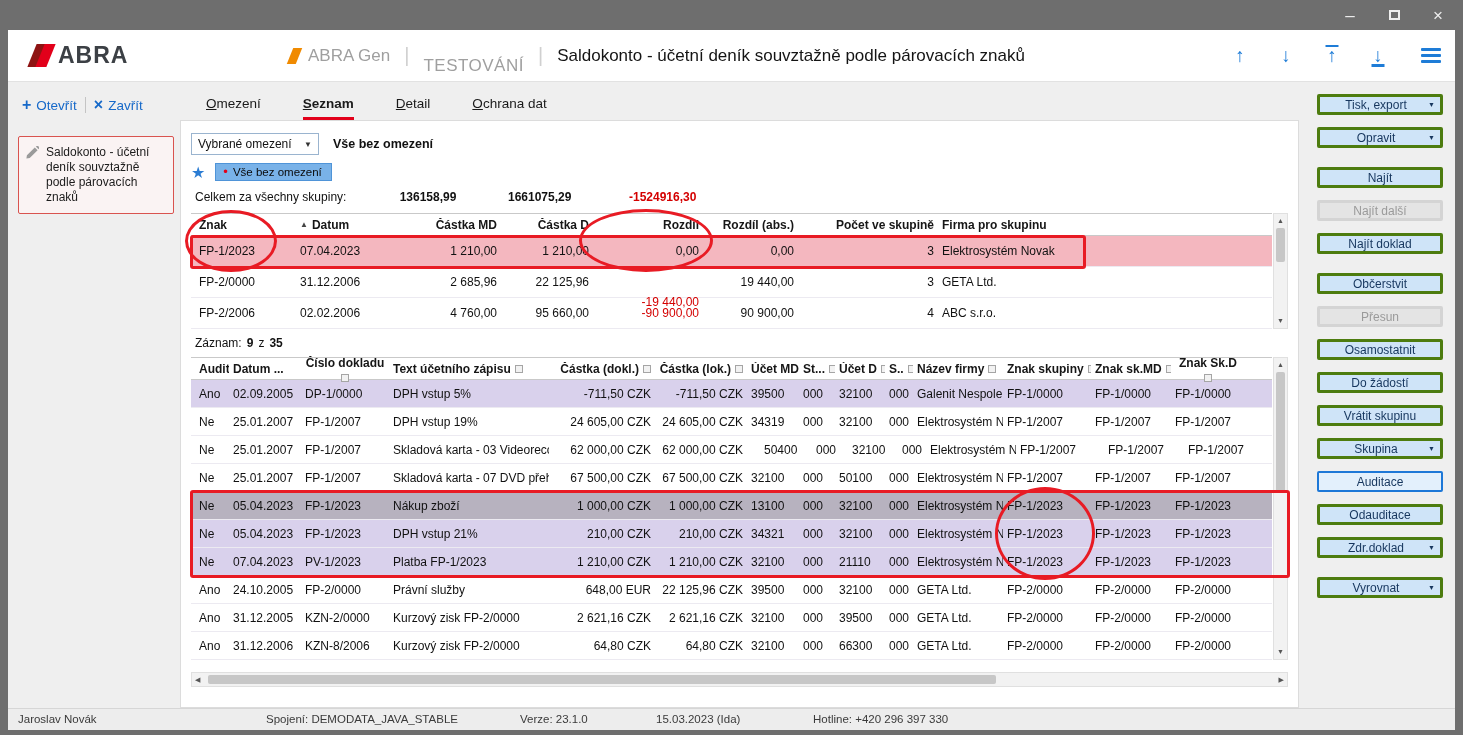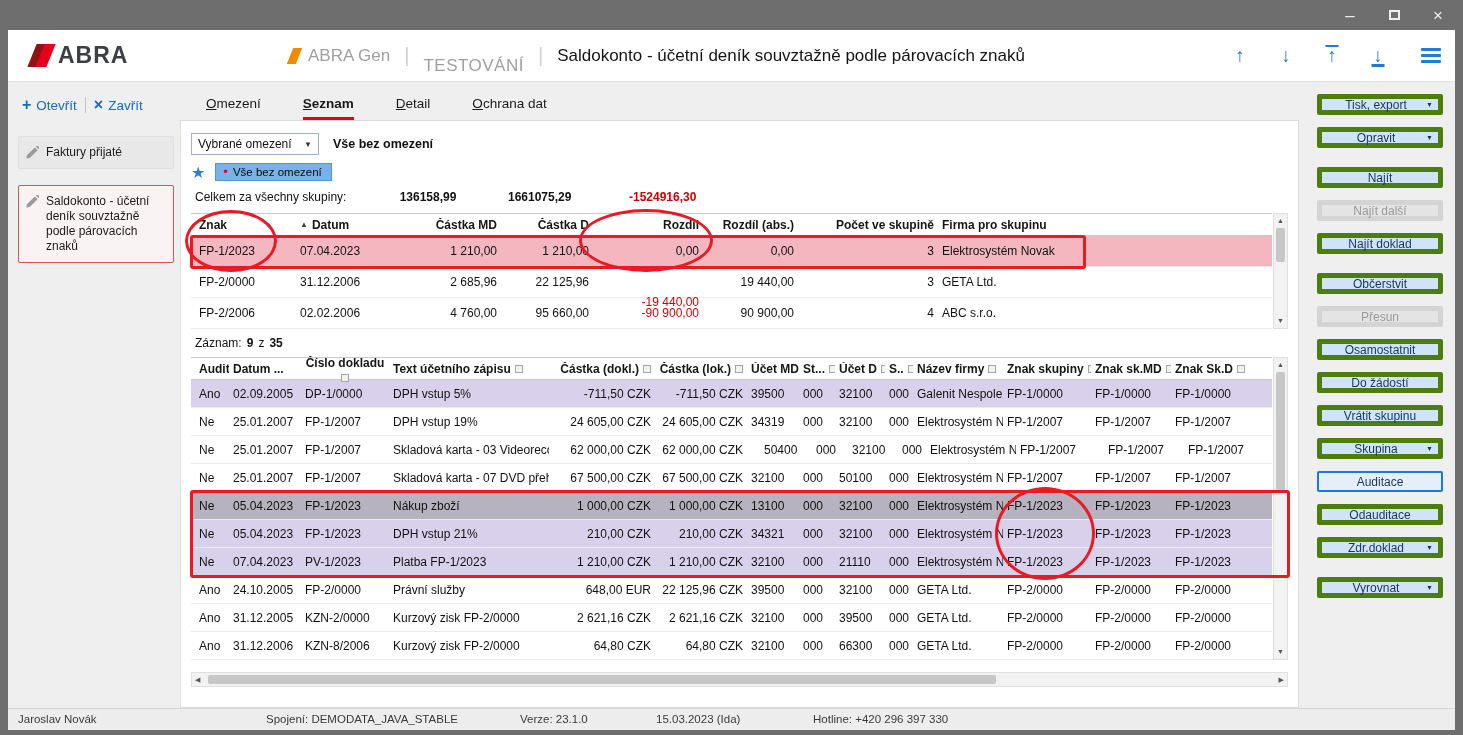--- a/index.html
+++ b/index.html
@@ -98,21 +98,21 @@
   .hscroll { position:relative; height:15px; background:#f2f2f2; border:1px solid #e0e0e0; margin:12px 0 6px 0; flex:0 0 auto; display:flex; align-items:center; justify-content:space-between; padding:0 3px; }
   .hscroll .sarr { font-size:7px; color:#555; cursor:default; }
   .hthumb { position:absolute; top:2px; bottom:2px; left:16px; width:72%; background:#c7c7c7; border-radius:2px; }
 
   .record-row { display:flex; gap:5px; align-items:center; height:24px; font-size:12px; color:#111; flex:0 0 auto; margin:2px 0 2px 4px; }
   .record-row b { font-weight:bold; }
 
   
   .action-panel { width:146px; flex:0 0 auto; padding:12px 8px 0 8px; display:flex; flex-direction:column; }
   .action-group { display:flex; flex-direction:column; gap:12px; margin-bottom:19px; }
-  .abtn { position:relative; height:21px; width:126px; background:#cfe4f8; border:5px solid #4d7c0f; border-radius:2px; color:#16365e; font-size:12px; font-family:"Liberation Sans",sans-serif; display:flex; align-items:center; justify-content:center; cursor:default; }
+  .abtn { position:relative; height:21px; width:126px; background:#cfe4f8; border:3px solid #4d7c0f; border-radius:2px; color:#16365e; font-size:12px; font-family:"Liberation Sans",sans-serif; display:flex; align-items:center; justify-content:center; cursor:default; }
   .abtn .abtn-arrow { position:absolute; right:5px; font-size:7px; color:#16365e; }
   .abtn.drop .abtn-label { margin-right:8px; }
   .abtn.disabled { background:#e4e4e4; border-color:#d4d4d4; color:#9a9a9a; }
   .abtn.focused { background:#e3f0fc; border:2px solid #1e78d7; font-weight:normal; }
 
   
   .statusbar { position:relative; height:22px; background:#ededed; border-top:1px solid #d6d6d6; flex:0 0 auto; font-size:11.5px; color:#3a3a3a; }
   .statusbar span { position:absolute; top:4px; white-space:nowrap; }
   .st-user { left:10px; }
   .st-conn { left:258px; }
@@ -177,26 +177,20 @@
             <span class="g">+</span>
             <span>Otevřít</span>
           </span>
           <span class="lp-div"></span>
           <span class="lp-btn">
             <span class="g">×</span>
             <span>Zavřít</span>
           </span>
         </div>
         <div>
-            <div class="nav-card">
-              <svg width="14" height="14" viewBox="0 0 16 16">
-                <path fill="#9a9a9a" d="M11.2 1.6l3.2 3.2-9 9-3.8.6.6-3.8zM12.3.5l3.2 3.2 .9-.9c.4-.4.4-1 0-1.4L14.6-.4"></path>
-              </svg>
-              <span class="nav-card-label">Faktury přijaté</span>
-            </div>
             <div class="nav-card selected">
               <svg width="14" height="14" viewBox="0 0 16 16">
                 <path fill="#9a9a9a" d="M11.2 1.6l3.2 3.2-9 9-3.8.6.6-3.8zM12.3.5l3.2 3.2 .9-.9c.4-.4.4-1 0-1.4L14.6-.4"></path>
               </svg>
               <span class="nav-card-label">Saldokonto - účetní deník souvztažně podle párovacích znaků</span>
             </div>
           </div>
       </div>
 
       <div class="center-panel">
@@ -353,21 +347,21 @@
                     <span class="colbox"></span>
                   </div>
                   <div class="grid-hcell" style="width: 88px;">
                     <span>Znak skupiny</span>
                     <span class="colbox"></span>
                   </div>
                   <div class="grid-hcell" style="width: 80px;">
                     <span>Znak sk.MD</span>
                     <span class="colbox"></span>
                   </div>
-                  <div class="grid-hcell" style="width: 74px;">
+                  <div class="grid-hcell" style="width: 74px; flex-direction: column;">
                     <span>Znak Sk.D</span>
                     <span class="colbox"></span>
                   </div>
                 </div>
                 <div class="grid-row v-lavender">
                   <div class="grid-cell" style="width: 38px;">Ano</div>
                   <div class="grid-cell" style="width: 72px;">02.09.2005</div>
                   <div class="grid-cell" style="width: 88px;">DP-1/0000</div>
                   <div class="grid-cell" style="width: 160px;">DPH vstup 5%</div>
                   <div class="grid-cell right" style="width: 106px;">-711,50 CZK</div>

